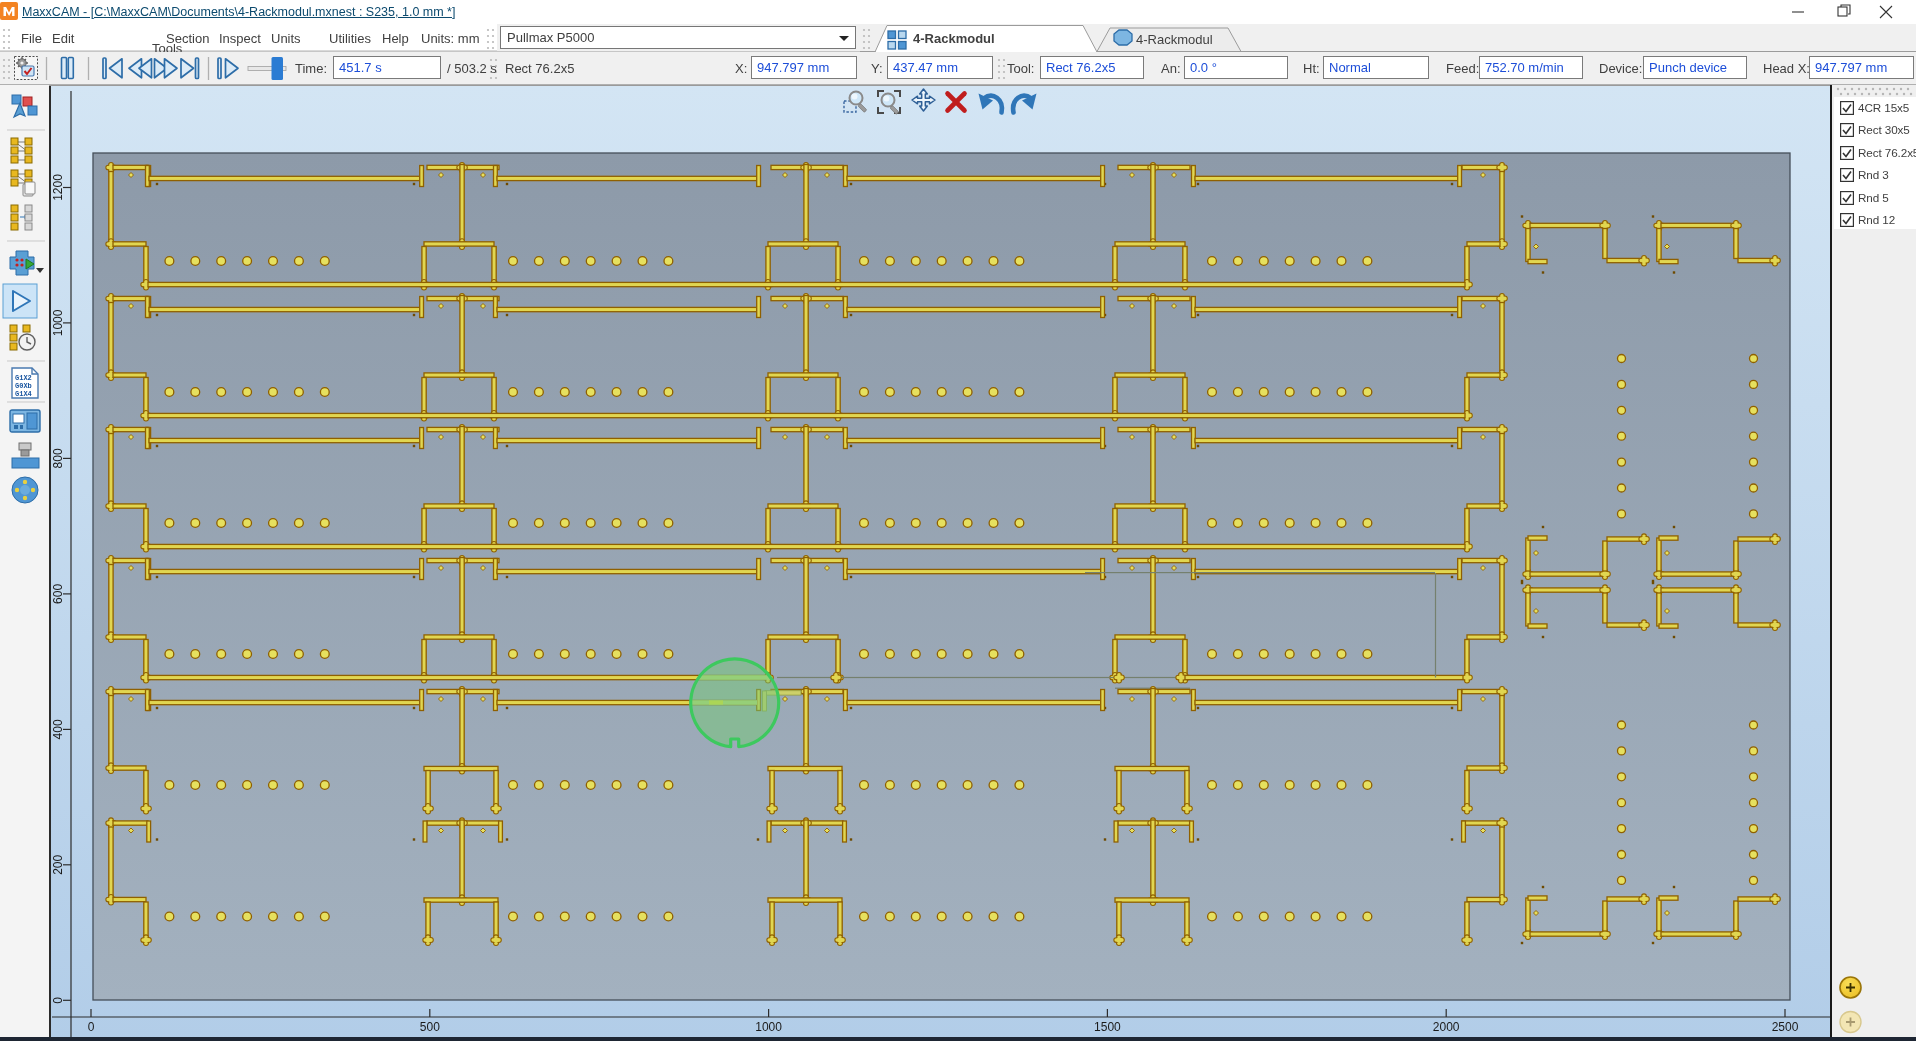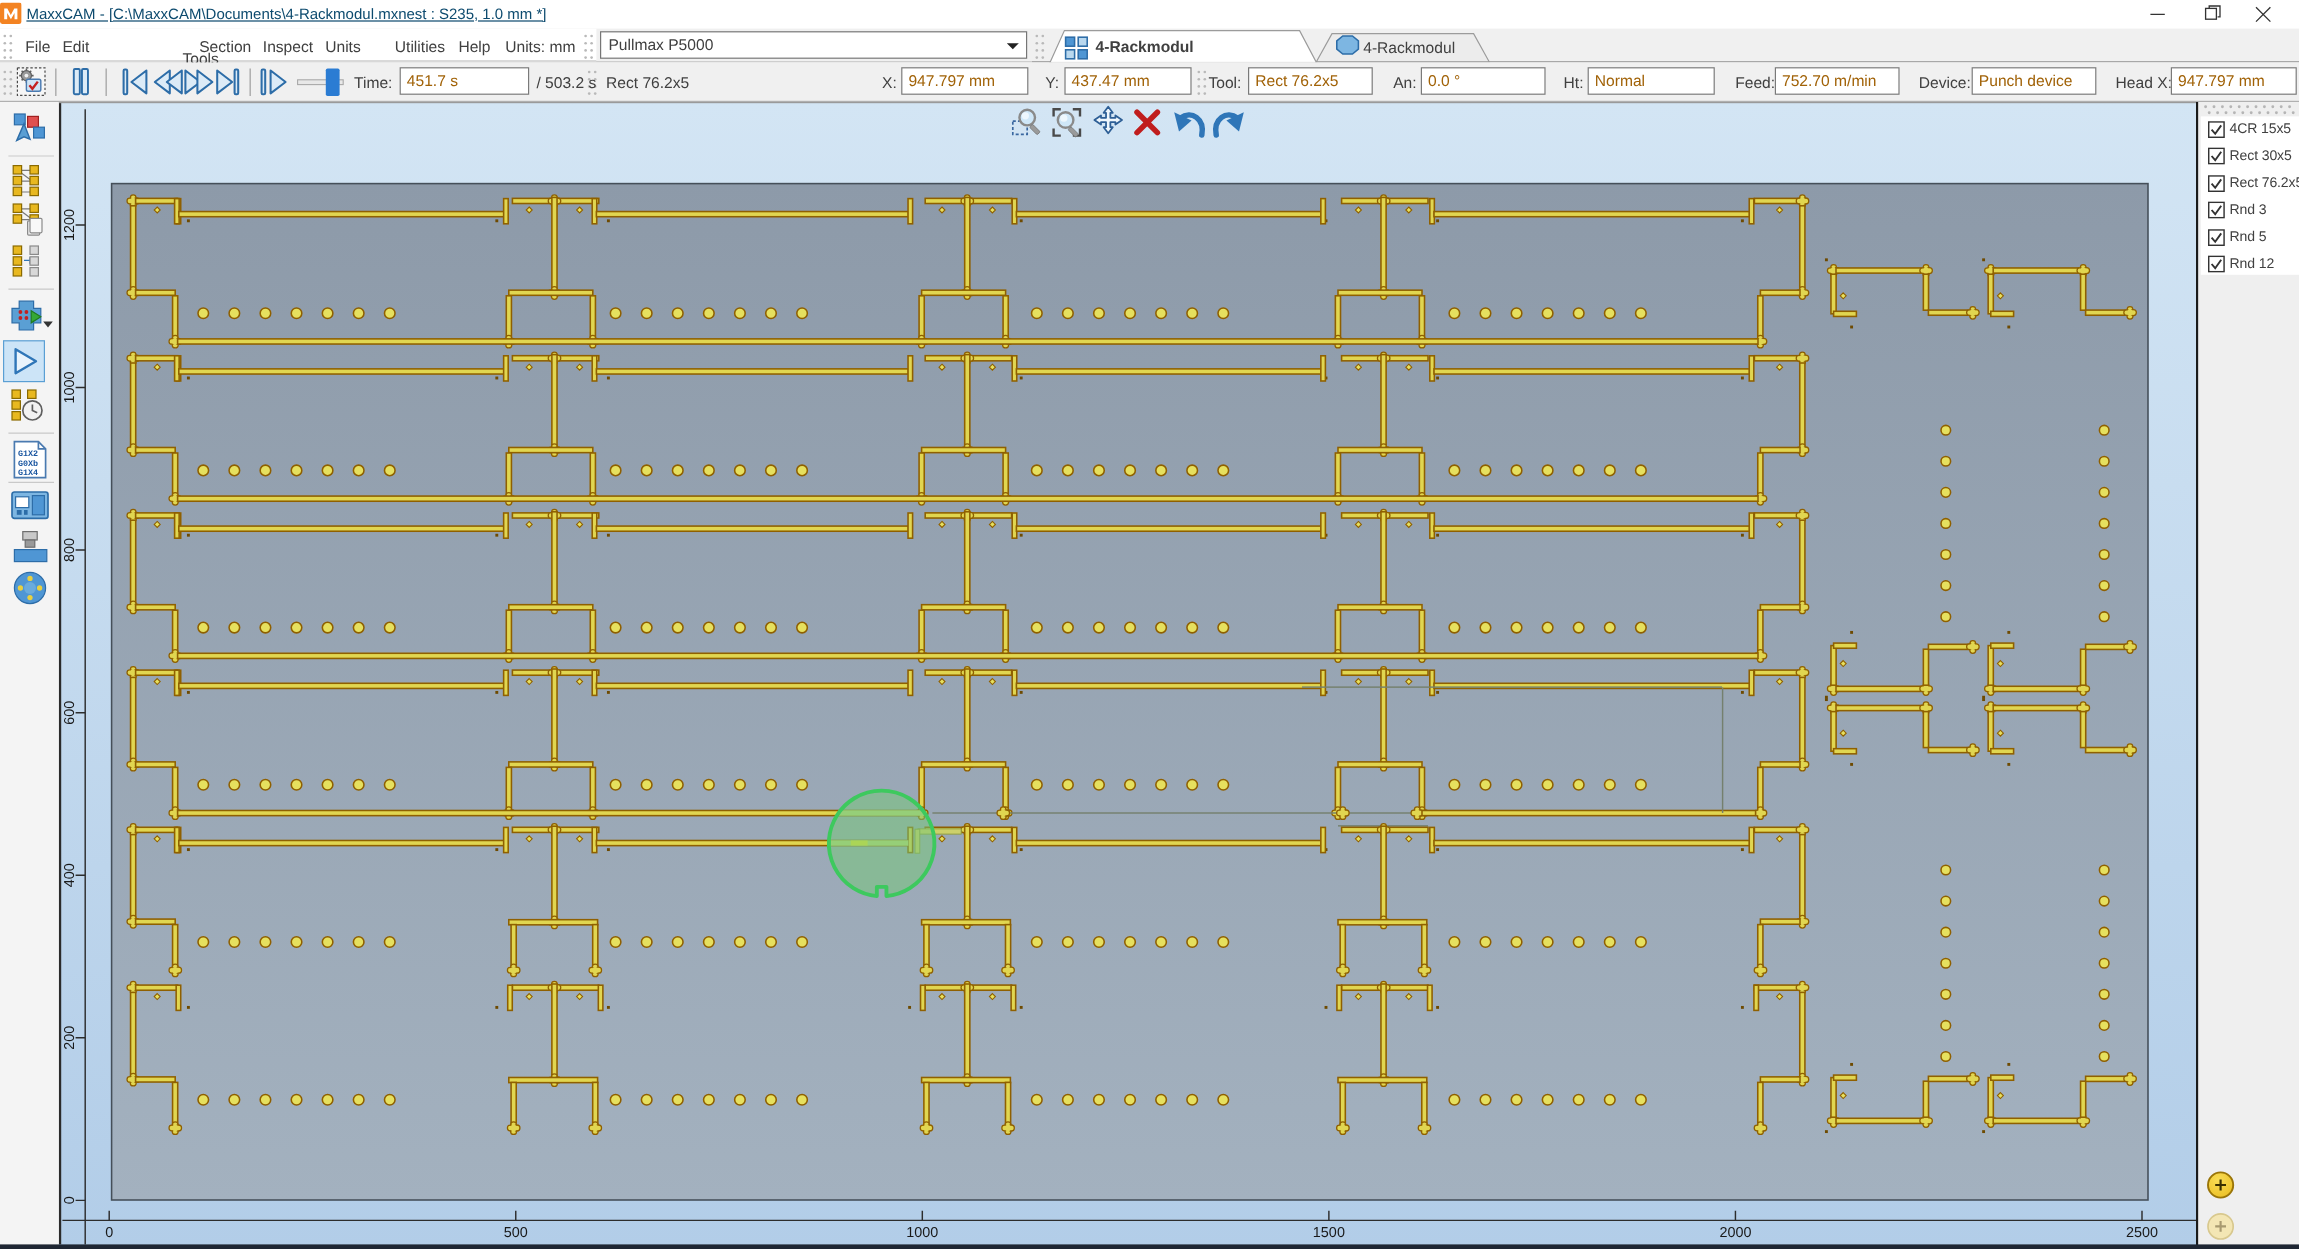--- a/index.html
+++ b/index.html
@@ -1,17 +1,17 @@
 <!DOCTYPE html>
 <html><head><meta charset="utf-8"><style>
 * { margin:0; padding:0; box-sizing:border-box; }
 body { width:1916px; height:1041px; font-family:"Liberation Sans",sans-serif; overflow:hidden; background:#f0f0f0; position:relative; }
 .abs { position:absolute; }
 .lbl { font-size:13px; color:#404040; white-space:nowrap; }
-.tb  { position:absolute; height:23px; background:#fff; border:1px solid #7a7a7a; font-size:13px; color:#a16207; padding:3px 0 0 5px; white-space:nowrap; }
+.tb  { position:absolute; height:23px; background:#fff; border:1px solid #7a7a7a; font-size:13px; color:#1d4ed8; padding:3px 0 0 5px; white-space:nowrap; }
 </style></head><body>
 
 <div class="abs" style="left:0;top:0;width:1916px;height:24px;background:#ffffff;"></div>
 <svg class="abs" style="left:0px;top:2px" width="18" height="18">
   <rect width="18" height="18" rx="2" fill="#f38322"></rect>
   <path d="M3.5 14V5l2.6 0 2.9 5.4L11.9 5h2.6v9h-2.4V8.8l-3 5.2-3.1-5.2V14z" fill="#fff"></path>
 </svg>
 <div class="abs" style="left:22px;top:5px;font-size:12.5px;color:#0c4a6e;white-space:nowrap;text-decoration:underline;">MaxxCAM - [C:\MaxxCAM\Documents\4-Rackmodul.mxnest : S235, 1.0 mm *]</div>
 <svg class="abs" style="left:1780px;top:0" width="136" height="24" fill="none" stroke="#333" stroke-width="1.1">
   <line x1="12" y1="12" x2="24" y2="12"></line>

